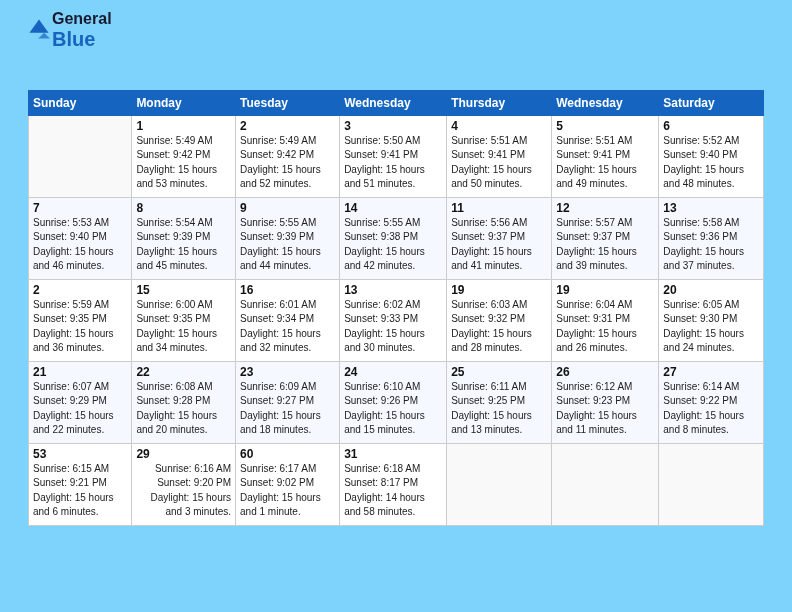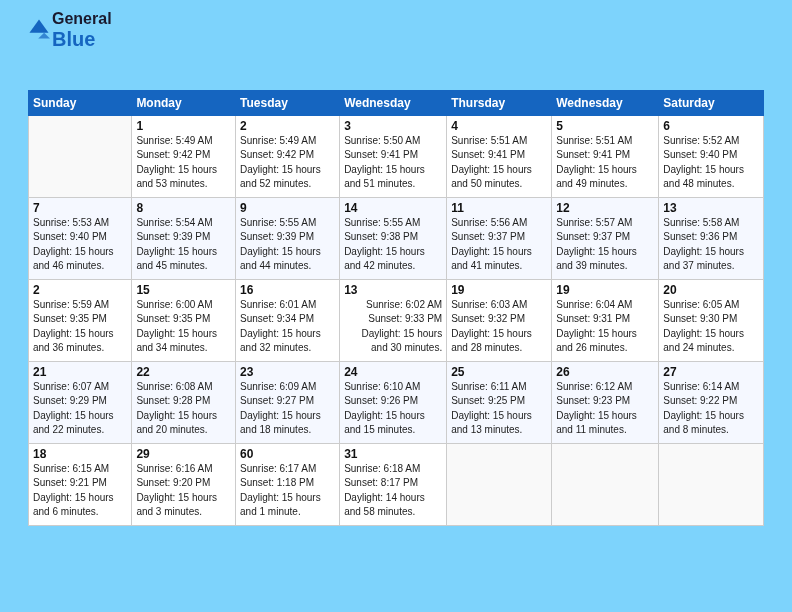--- a/index.html
+++ b/index.html
@@ -234,21 +234,21 @@
           </td>
           <td>
             <span class="day-num">16</span>
             <div class="day-info" style="white-space: pre-line;">Sunrise: 6:01 AM
 Sunset: 9:34 PM
 Daylight: 15 hours
 and 32 minutes.</div>
           </td>
           <td>
             <span class="day-num">13</span>
-            <div class="day-info" style="white-space: pre-line; text-align: right;">Sunrise: 6:02 AM
+            <div class="day-info" style="white-space: pre-line;">Sunrise: 6:02 AM
 Sunset: 9:33 PM
 Daylight: 15 hours
 and 30 minutes.</div>
           </td>
           <td>
             <span class="day-num">19</span>
             <div class="day-info" style="white-space: pre-line;">Sunrise: 6:03 AM
 Sunset: 9:32 PM
 Daylight: 15 hours
 and 28 minutes.</div>
@@ -314,37 +314,37 @@
           <td>
             <span class="day-num">27</span>
             <div class="day-info" style="white-space: pre-line;">Sunrise: 6:14 AM
 Sunset: 9:22 PM
 Daylight: 15 hours
 and 8 minutes.</div>
           </td>
         </tr>
         <tr>
           <td>
-            <span class="day-num">18</span>
+            <span class="day-num">53</span>
             <div class="day-info" style="white-space: pre-line;">Sunrise: 6:15 AM
 Sunset: 9:21 PM
 Daylight: 15 hours
 and 6 minutes.</div>
           </td>
           <td>
             <span class="day-num">29</span>
-            <div class="day-info" style="white-space: pre-line;">Sunrise: 6:16 AM
+            <div class="day-info" style="white-space: pre-line; text-align: right;">Sunrise: 6:16 AM
 Sunset: 9:20 PM
 Daylight: 15 hours
 and 3 minutes.</div>
           </td>
           <td>
             <span class="day-num">60</span>
             <div class="day-info" style="white-space: pre-line;">Sunrise: 6:17 AM
-Sunset: 1:18 PM
+Sunset: 9:02 PM
 Daylight: 15 hours
 and 1 minute.</div>
           </td>
           <td>
             <span class="day-num">31</span>
             <div class="day-info" style="white-space: pre-line;">Sunrise: 6:18 AM
 Sunset: 8:17 PM
 Daylight: 14 hours
 and 58 minutes.</div>
           </td>

